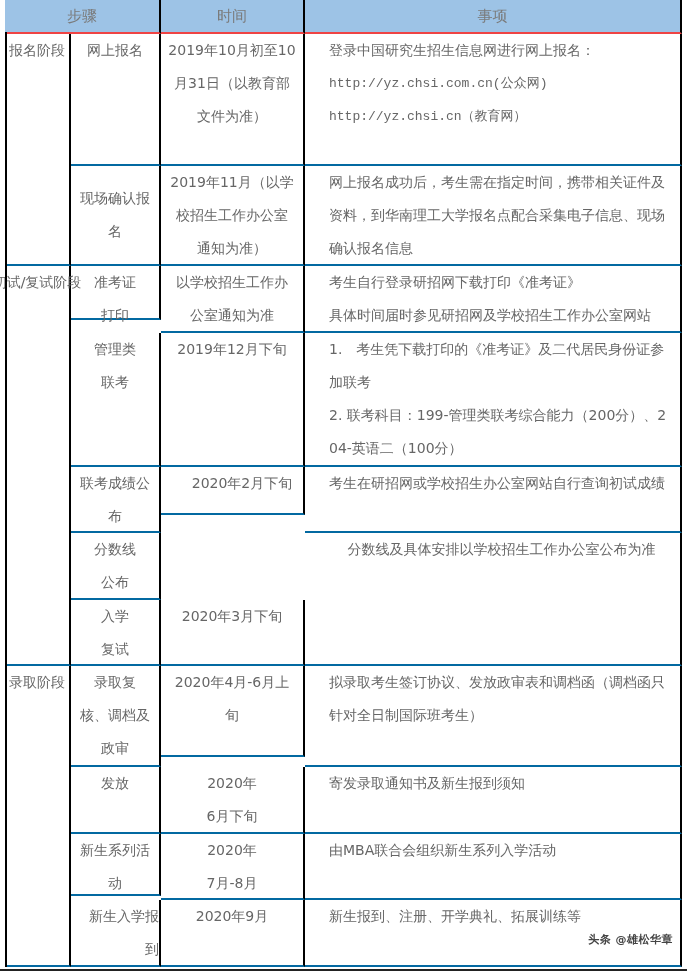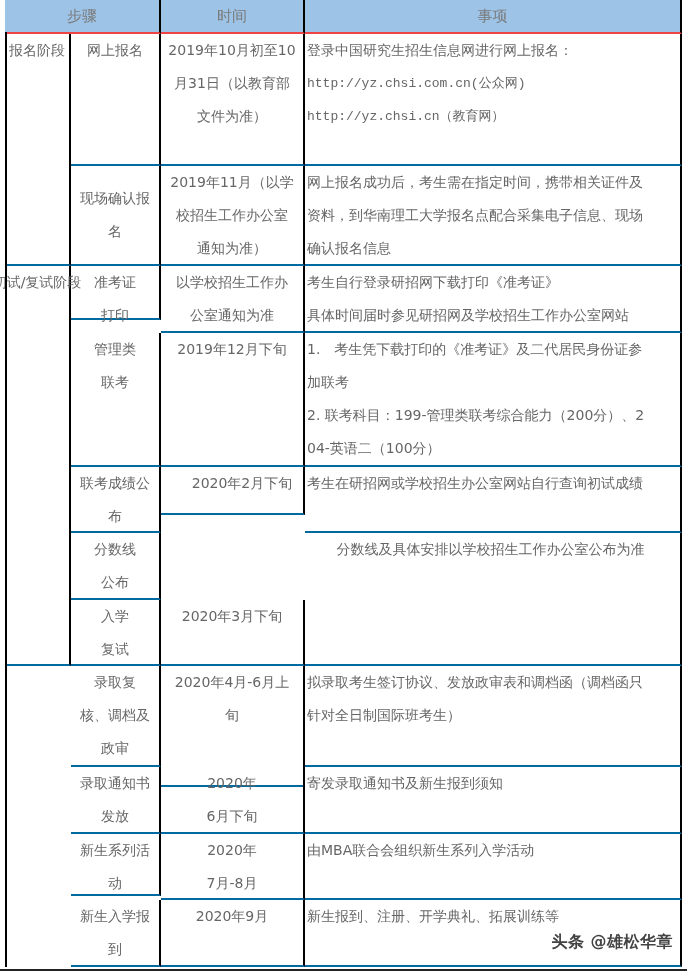--- a/index.html
+++ b/index.html
@@ -4,25 +4,25 @@
 <style>
   html, body { margin: 0; padding: 0; background: #ffffff; }
   body { width: 687px; height: 971px; position: relative; overflow: hidden;
          font-family: "DejaVu Sans", "Liberation Sans", sans-serif; color: #666666; }
   .tbl { position: absolute; left: 5px; top: 0; width: 677px; height: 967px; }
   .cell { position: absolute; box-sizing: border-box; border-right: 2px solid #000; border-bottom: 2px solid #0369a1;
           font-size: 14px; line-height: 33px; }
   .hdr { background: #9dc3e6; color: #7a7a7a; font-size: 15px; text-align: center; line-height: 32px; border-bottom: 2px solid #ef4444; }
   .leftborder { position: absolute; left: 5px; top: 32px; width: 2px; height: 935px; background: #000; }
   .ctr { text-align: center; }
-  .pad { padding-left: 2px; padding-right: 6px; }
+  .pad { padding-left: 24px; padding-right: 6px; }
   .mono { font-family: Liberation Mono, monospace; font-size: 13px; }
   .vmid { display: flex; flex-direction: row; justify-content: center; }
   .line { display: block; white-space: nowrap; }
-  .watermark { position: absolute; right: 14px; top: 932px; font-size: 16px; color: #444; font-weight: bold; letter-spacing: 0.5px; }
+  .watermark { position: absolute; right: 14px; top: 932px; font-size: 11px; color: #444; font-weight: bold; letter-spacing: 0.5px; }
   .bottom-bar { position: absolute; left: 0; top: 969px; width: 687px; height: 2px; background: #222; }
 </style>
 </head>
 <body>
 
 <div class="tbl">
 
   <div class="cell hdr" style="left:0;top:0;width:156px;height:34px;">步骤</div>
   <div class="cell hdr" style="left:156px;top:0;width:144px;height:34px;">时间</div>
   <div class="cell hdr" style="left:300px;top:0;width:377px;height:34px;">事项</div>
@@ -116,37 +116,40 @@
   </div>
 
   <div class="cell ctr" style="left:66px;top:600px;width:90px;height:66px;">
     <span class="line">入学</span>
     <span class="line">复试</span>
   </div>
   <div class="cell ctr" style="left:156px;top:600px;width:144px;height:66px;">
     <span class="line">2020年3月下旬</span>
   </div>
 
+  <div class="cell ctr vmid" style="left:0;top:666px;width:66px;height:301px;">
+    <span class="line">录取阶</span>
+    <span class="line">段</span>
+  </div>
 
   <div class="cell ctr" style="left:66px;top:666px;width:90px;height:101px;">
     <span class="line">录取复</span>
     <span class="line">核、调档及</span>
     <span class="line">政审</span>
   </div>
-  <div class="cell ctr" style="left:156px;top:666px;width:144px;height:121px;">
+  <div class="cell ctr" style="left:156px;top:666px;width:144px;height:91px;">
     <span class="line">2020年4月-6月上</span>
     <span class="line">旬</span>
   </div>
   <div class="cell pad" style="left:300px;top:666px;width:377px;height:101px;">
     <span class="line">拟录取考生签订协议、发放政审表和调档函（调档函只</span>
     <span class="line">针对全日制国际班考生）</span>
   </div>
 
   <div class="cell ctr" style="left:66px;top:767px;width:90px;height:67px;">
-    <span class="line">录取通知书</span>
     <span class="line">发放</span>
   </div>
   <div class="cell ctr" style="left:156px;top:767px;width:144px;height:67px;">
     <span class="line">2020年</span>
     <span class="line">6月下旬</span>
   </div>
   <div class="cell pad" style="left:300px;top:767px;width:377px;height:67px;">
     <span class="line">寄发录取通知书及新生报到须知</span>
   </div>
 
@@ -155,21 +158,21 @@
     <span class="line">动</span>
   </div>
   <div class="cell ctr" style="left:156px;top:834px;width:144px;height:66px;">
     <span class="line">2020年</span>
     <span class="line">7月-8月</span>
   </div>
   <div class="cell pad" style="left:300px;top:834px;width:377px;height:66px;">
     <span class="line">由MBA联合会组织新生系列入学活动</span>
   </div>
 
-  <div class="cell ctr" style="left:66px;top:900px;width:90px;height:67px;">
+  <div class="cell ctr" style="left:66px;top:900px;width:90px;height:67px;text-align:right;">
     <span class="line">新生入学报</span>
     <span class="line">到</span>
   </div>
   <div class="cell ctr" style="left:156px;top:900px;width:144px;height:67px;">
     <span class="line">2020年9月</span>
   </div>
   <div class="cell pad" style="left:300px;top:900px;width:377px;height:67px;">
     <span class="line">新生报到、注册、开学典礼、拓展训练等</span>
   </div>
 </div>

